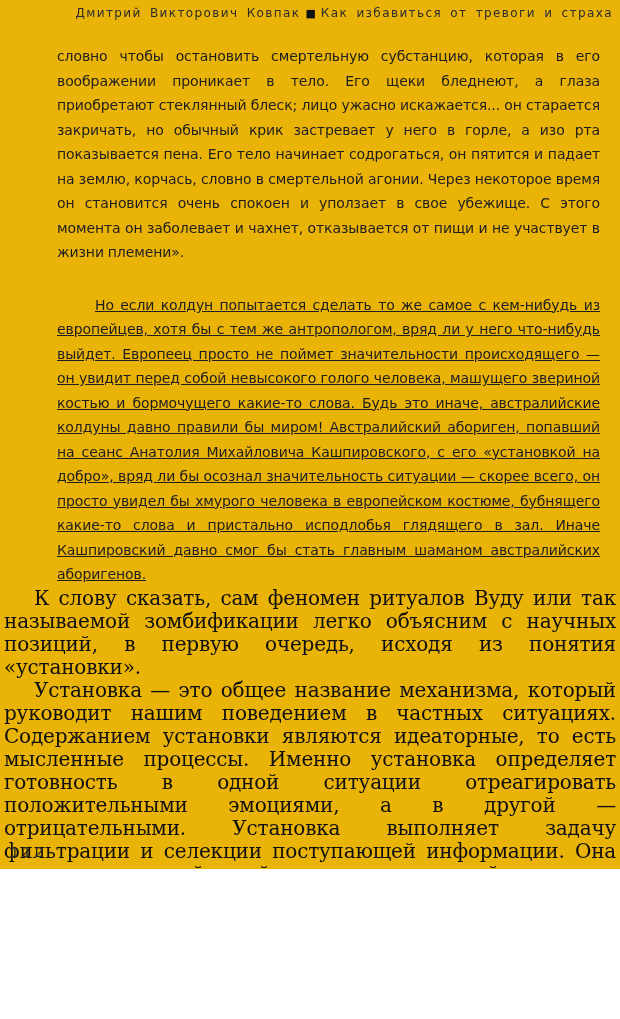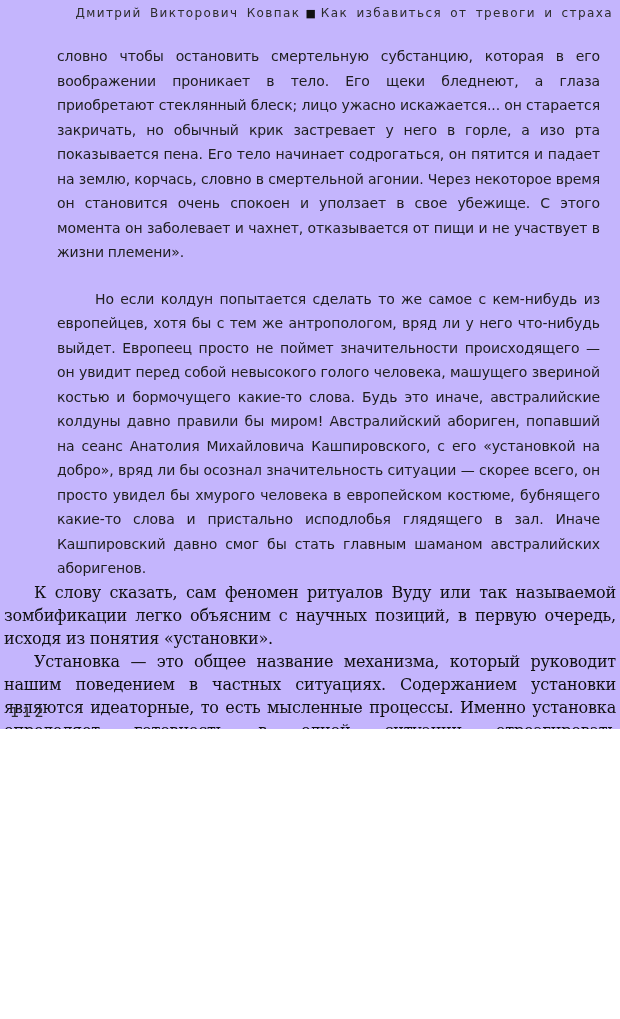--- a/index.html
+++ b/index.html
@@ -3,22 +3,22 @@
 <meta charset="utf-8">
 <style>
   html, body {
     margin: 0;
     padding: 0;
     background: #ffffff;
   }
   .page {
     position: relative;
     width: 620px;
-    height: 729px;
-    background: #c4b5fd;
+    height: 869px;
+    background: #eab308;
     overflow: hidden;
   }
   .header {
     position: absolute;
     top: 6px;
     left: 0;
     right: 7px;
     text-align: right;
     font-family: "DejaVu Sans", sans-serif;
     font-size: 12px;
@@ -45,28 +45,29 @@
     text-align: justify;
     font-family: "DejaVu Sans", sans-serif;
     font-size: 14px;
     line-height: 24.5px;
     letter-spacing: -0.1px;
     word-spacing: -0.5px;
     color: #1e1e1e;
     hyphens: none;
   }
   .quote.q-indent {
-    margin-top: 22px;
+    margin-top: 28px;
     text-indent: 38px;
+    text-decoration: underline;
   }
   .body-p {
     margin: 0;
     text-align: justify;
     font-family: "DejaVu Serif", serif;
-    font-size: 16px;
+    font-size: 20px;
     line-height: 23px;
     letter-spacing: -0.2px;
     color: #0f0f0f;
     text-indent: 30px;
     hyphens: none;
   }
   .page-number {
     position: absolute;
     left: 10px;
     bottom: 9px;

